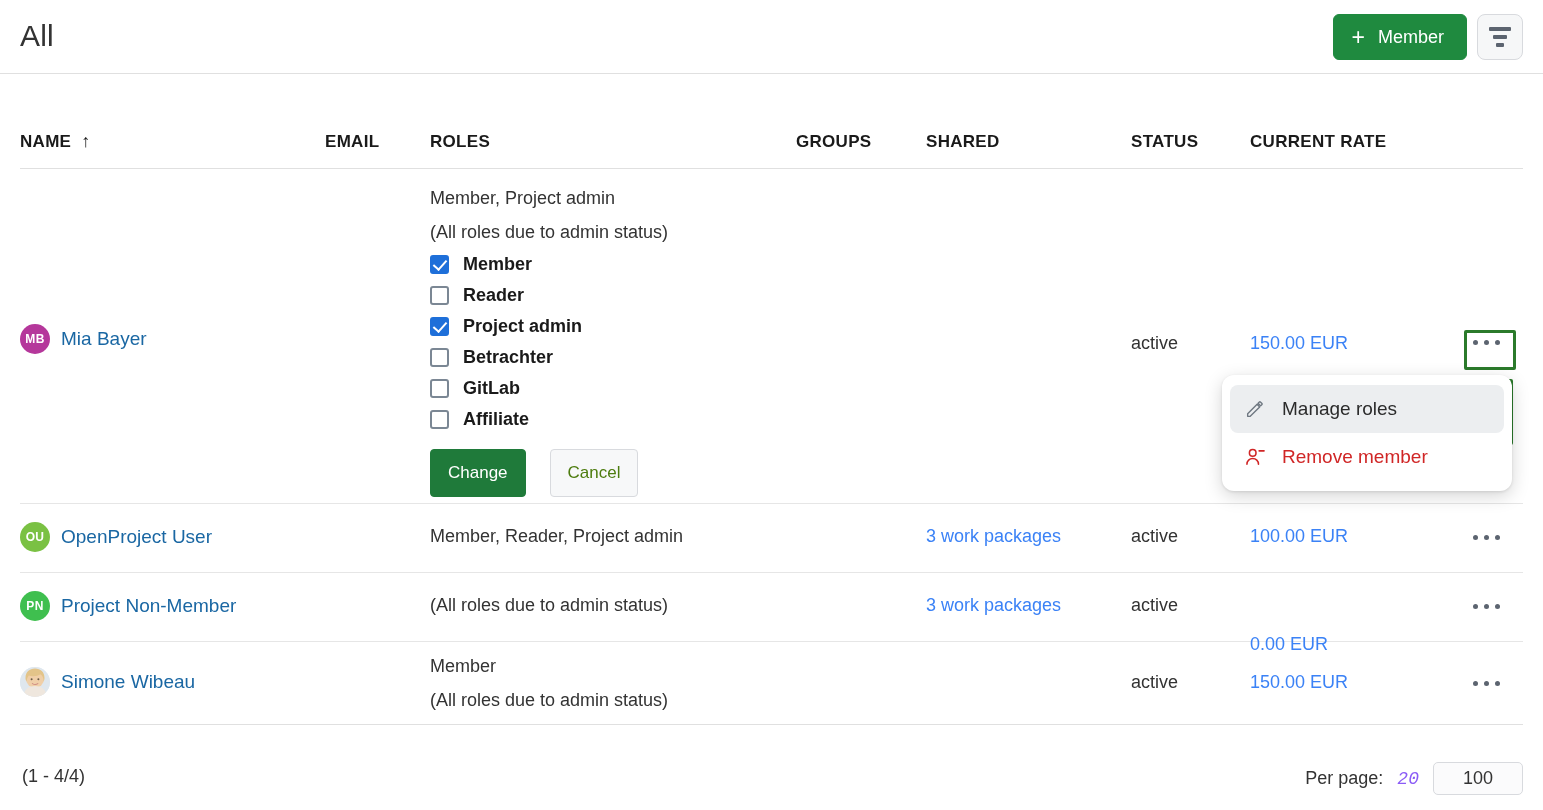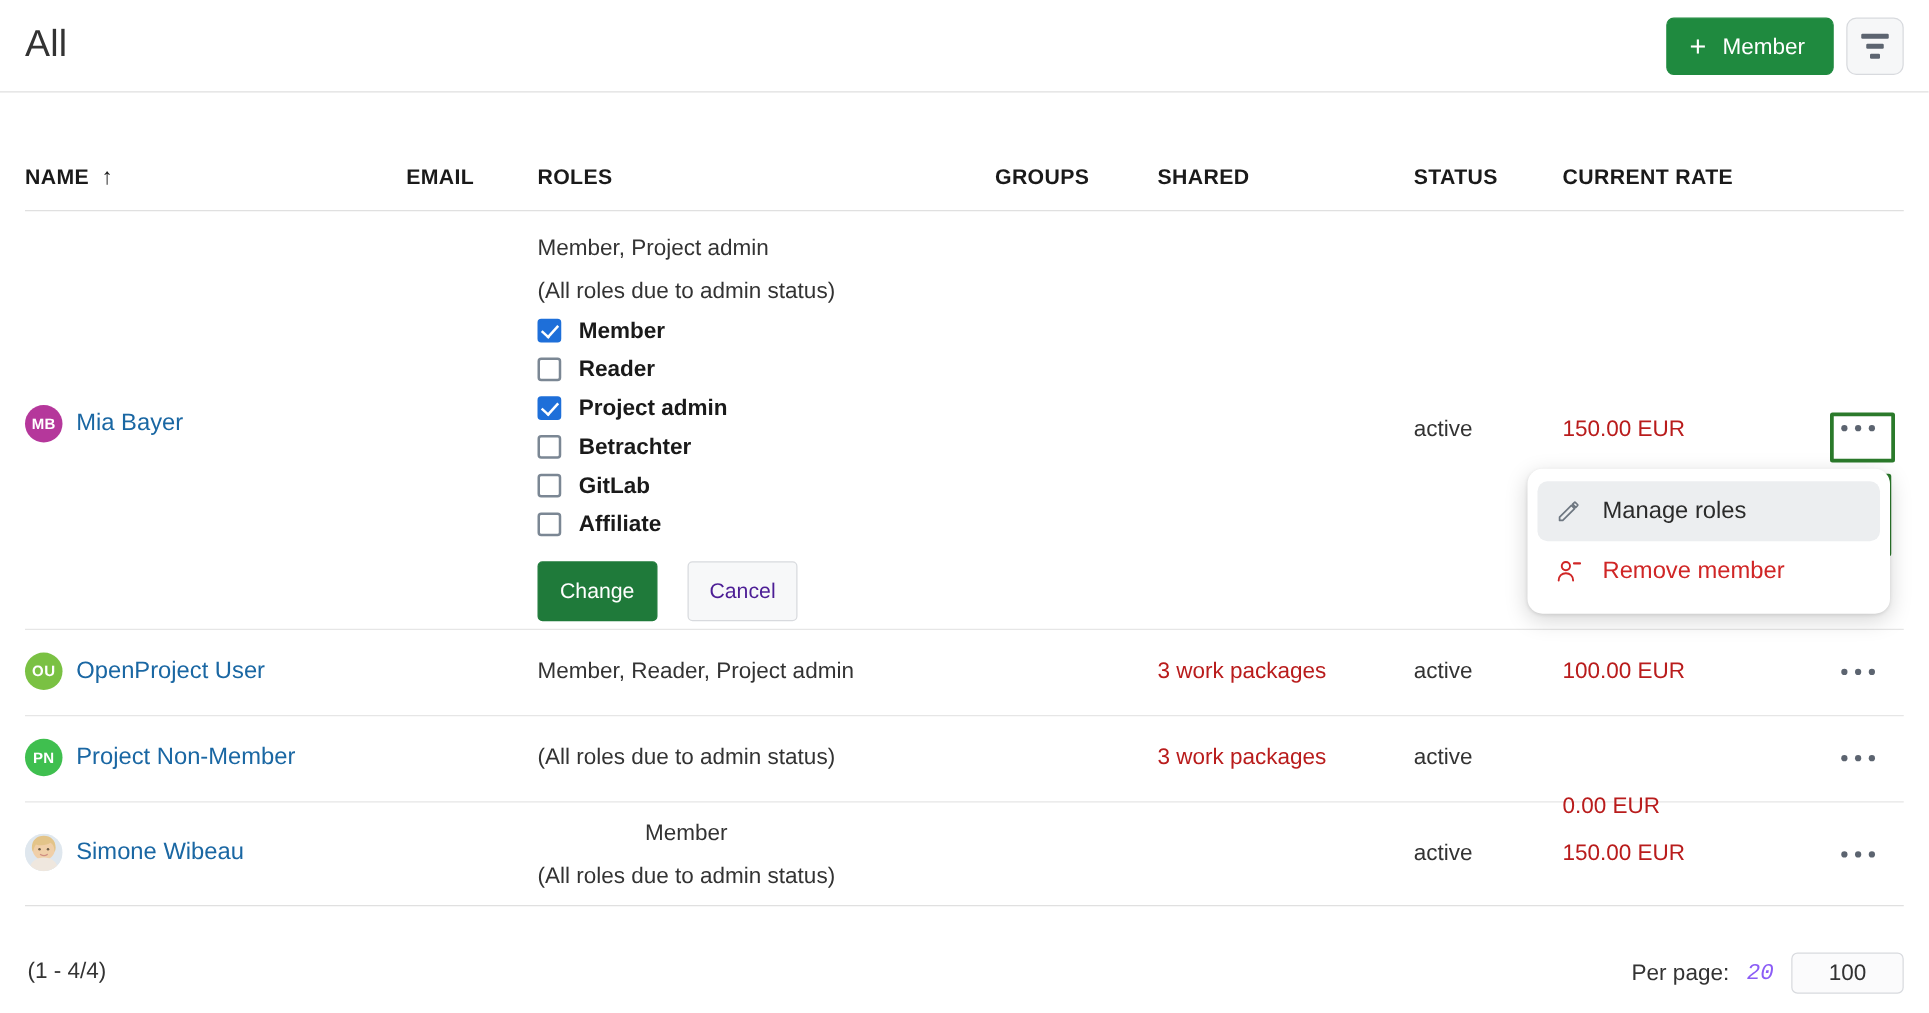--- a/index.html
+++ b/index.html
@@ -55,21 +55,21 @@
     position: absolute; bottom: 16px;
     font-size: 17px; font-weight: bold; color: #1a1a1a; letter-spacing: 0.3px;
     white-space: nowrap;
   }
   .sort-arrow { display: inline-block; margin-left: 10px; font-size: 18px; font-weight: 400; }
 
   .row {
     position: relative; margin: 0 20px; width: 1503px;
     border-bottom: 1px solid #e6e6e6;
   }
-  .row:last-of-type { border-bottom: 1px solid #e0e0e0; text-align: center; }
+  .row:last-of-type { border-bottom: 1px solid #e0e0e0; }
   .cell { position: absolute; font-size: 18px; color: #333; }
 
   
   .c-name   { left: 0px; }
   .c-email  { left: 305px; }
   .c-roles  { left: 410px; }
   .c-groups { left: 776px; }
   .c-shared { left: 906px; }
   .c-status { left: 1111px; }
   .c-rate   { left: 1230px; }
@@ -78,21 +78,21 @@
   .user { display: flex; align-items: center; gap: 11px; }
   .avatar {
     width: 30px; height: 30px; border-radius: 50%;
     display: flex; align-items: center; justify-content: center;
     color: #ffffff; font-size: 12px; font-weight: bold; letter-spacing: 0.3px;
     flex: 0 0 auto; overflow: hidden;
   }
   .avatar.photo { background: #e8eef3; position: relative; }
   .username { color: #1a67a3; font-size: 19px; }
 
-  .link { color: #b91c1c; font-size: 18px; }
+  .link { color: #3b82f6; font-size: 18px; }
   .status-txt { font-size: 18px; color: #333; }
 
   .menu-btn {
     width: 44px; height: 34px; display: flex; align-items: center;
     justify-content: center; gap: 6px; cursor: pointer; background: transparent;
     border: none;
   }
   .menu-btn i { width: 5px; height: 5px; border-radius: 50%; background: #5c6470; display: block; }
 
   
@@ -117,21 +117,21 @@
     transform: rotate(42deg);
   }
   .role-label { font-size: 18px; font-weight: bold; color: #1a1a1a; }
   .role-actions { display: flex; gap: 24px; margin-top: 14px; align-items: center; }
   .btn-change {
     background: #1f7a3a; color: #fff; border: 1px solid #1f7a3a; border-radius: 4px;
     font-size: 17px; padding: 0 17px; height: 48px; cursor: pointer;
     font-family: "Liberation Sans", sans-serif;
   }
   .btn-cancel {
-    background: #f7f8f9; color: #4c1d95; border: 1px solid #d8dade; border-radius: 4px;
+    background: #f7f8f9; color: #4d7c0f; border: 1px solid #d8dade; border-radius: 4px;
     font-size: 17px; padding: 0 17px; height: 48px; cursor: pointer;
     font-family: "Liberation Sans", sans-serif;
   }
 
   
   .dropdown {
     position: absolute; left: 1222px; top: 375px; width: 290px;
     background: #ffffff; border-radius: 12px;
     box-shadow: 0 5px 18px rgba(0,0,0,0.17), 0 1px 3px rgba(0,0,0,0.10);
     padding: 10px 8px; z-index: 30; text-align: center;

